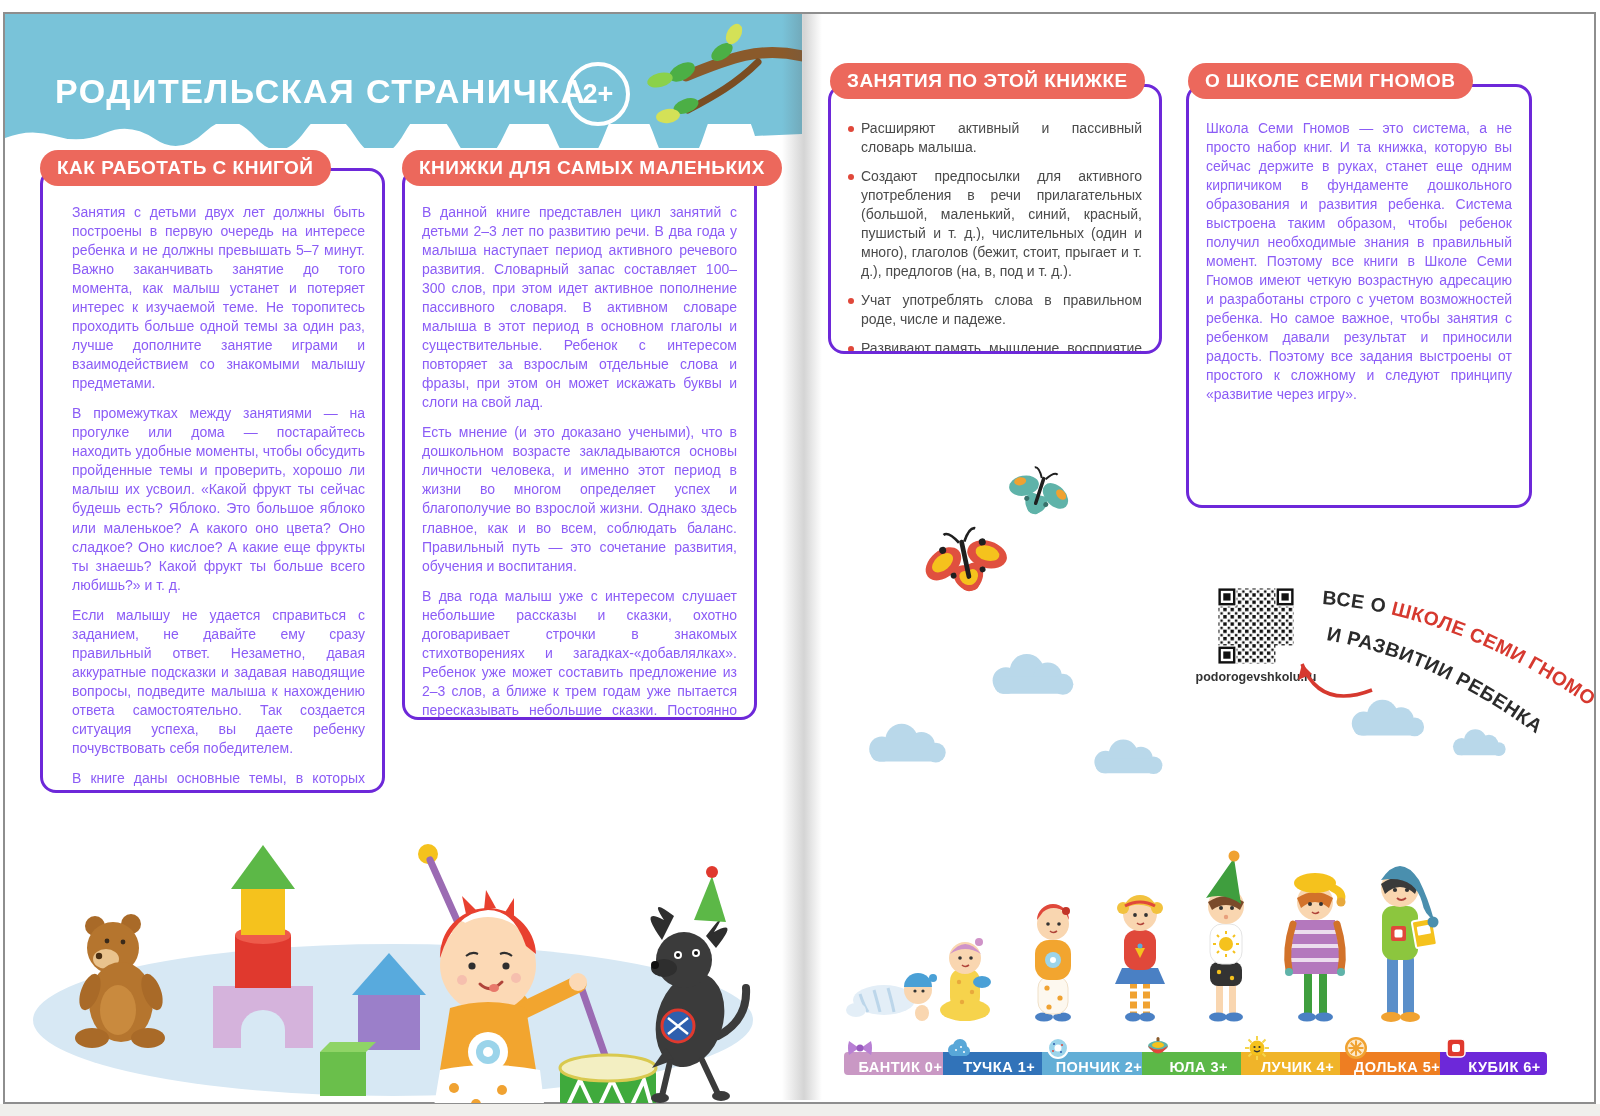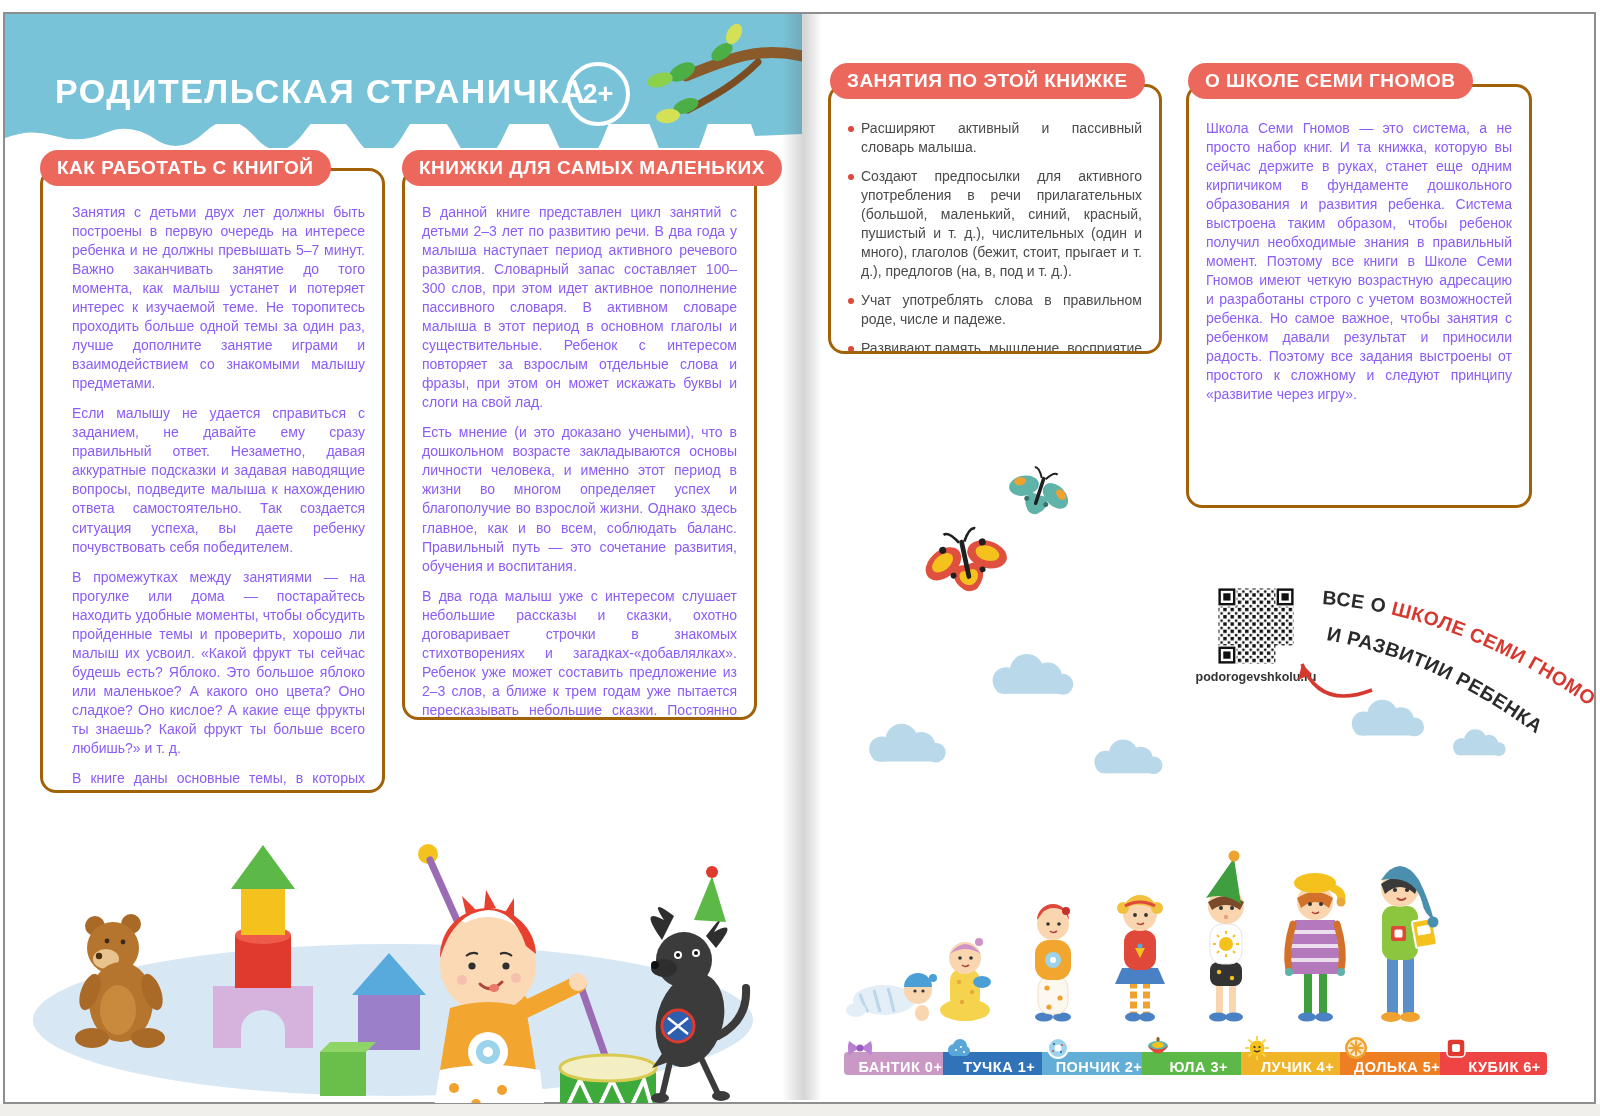--- a/index.html
+++ b/index.html
@@ -13,21 +13,21 @@
   .band{position:absolute;left:5px;top:14px;width:797px;height:134px;background:#79c3d9;z-index:1;}
   .band .torn{position:absolute;left:0;bottom:-2px;width:100%;height:26px;}
   .page-title{position:absolute;left:55px;top:72px;z-index:2;color:#fff;font-weight:bold;
     font-size:34px;letter-spacing:1.5px;white-space:nowrap;}
   .age-badge{position:absolute;left:566px;top:62px;z-index:2;width:56px;height:56px;border:4px solid #fff;
     border-radius:50%;color:#fff;font-weight:bold;font-size:27px;line-height:56px;text-align:center;}
   .branch{position:absolute;left:630px;top:16px;z-index:2;}
   
   .pill{position:absolute;z-index:4;background:#ec685c;color:#fff;font-weight:bold;font-size:19px;
     letter-spacing:.5px;line-height:36px;height:36px;padding:0 17px;border-radius:18px;white-space:nowrap;}
-  .tbox{position:absolute;z-index:3;background:#fff;border:3px solid #a16207;border-radius:16px;
+  .tbox{position:absolute;z-index:3;background:#fff;border:3px solid #6d28d9;border-radius:16px;
     box-sizing:border-box;overflow:hidden;}
   .tbox .inner{padding:32px 17px 6px 17px;}
   .tbox p{margin:0 0 11px 0;font-size:14px;line-height:1.36;color:#8b5cf6;text-align:justify;}
   #box1{left:40px;top:168px;width:345px;height:625px;padding-left:12px;}
   #box2{left:402px;top:168px;width:355px;height:552px;}
   #boxA{left:828px;top:84px;width:334px;height:270px;}
   #boxB{left:1186px;top:84px;width:346px;height:424px;}
   #boxA ul{list-style:none;margin:0;padding:0;}
   #boxA li{position:relative;padding-left:13px;margin:0 0 10px 0;font-size:14px;line-height:1.36;
     color:#4a4a4a;text-align:justify;}
@@ -71,22 +71,22 @@
     <ellipse cx="92" cy="36" rx="12" ry="7" fill="#4caf45" transform="rotate(-35 92 36)"></ellipse>
     <ellipse cx="104" cy="18" rx="11" ry="7" fill="#d4e157" transform="rotate(-60 104 18)"></ellipse>
     <ellipse cx="56" cy="90" rx="13" ry="7" fill="#4caf45" transform="rotate(-20 56 90)"></ellipse>
     <ellipse cx="38" cy="100" rx="12" ry="7" fill="#d4e157" transform="rotate(-8 38 100)"></ellipse>
   </svg>
 
   <div class="pill" style="left:40px;top:150px;">КАК РАБОТАТЬ С КНИГОЙ</div>
   <section class="tbox" id="box1">
     <div class="inner">
       <p>Занятия с детьми двух лет должны быть построены в первую очередь на интересе ребенка и не должны превышать 5–7 минут. Важно заканчивать занятие до того момента, как малыш устанет и потеряет интерес к изучаемой теме. Не торопитесь проходить больше одной темы за один раз, лучше дополните занятие играми и взаимодействием со знакомыми малышу предметами.</p>
+      <p>В промежутках между занятиями — на прогулке или дома — постарайтесь находить удобные моменты, чтобы обсудить пройденные темы и проверить, хорошо ли малыш их усвоил. «Какой фрукт ты сейчас будешь есть? Яблоко. Это большое яблоко или маленькое? А какого оно цвета? Оно сладкое? Оно кислое? А какие еще фрукты ты знаешь? Какой фрукт ты больше всего любишь?» и т. д.</p>
       <p>Если малышу не удается справиться с заданием, не давайте ему сразу правильный ответ. Незаметно, давая аккуратные подсказки и задавая наводящие вопросы, подведите малыша к нахождению ответа самостоятельно. Так создается ситуация успеха, вы даете ребенку почувствовать себя победителем.</p>
-      <p>В промежутках между занятиями — на прогулке или дома — постарайтесь находить удобные моменты, чтобы обсудить пройденные темы и проверить, хорошо ли малыш их усвоил. «Какой фрукт ты сейчас будешь есть? Яблоко. Это большое яблоко или маленькое? А какого оно цвета? Оно сладкое? Оно кислое? А какие еще фрукты ты знаешь? Какой фрукт ты больше всего любишь?» и т. д.</p>
       <p>В книге даны основные темы, в которых малыш может ориентироваться в этом возрасте. Одна тема — это одно занятие. В каждом занятии даны опорные вопросы для работы над данной темой, опираясь на них, смело придумывайте свои вопросы, используйте окружающие предметы и игрушки для более наглядной проработки нового материала.</p>
     </div>
   </section>
 
   <div class="pill" style="left:402px;top:150px;">КНИЖКИ ДЛЯ САМЫХ МАЛЕНЬКИХ</div>
   <section class="tbox" id="box2">
     <div class="inner">
       <p>В данной книге представлен цикл занятий с детьми 2–3 лет по развитию речи. В два года у малыша наступает период активного речевого развития. Словарный запас составляет 100–300 слов, при этом идет активное пополнение пассивного словаря. В активном словаре малыша в этот период в основном глаголы и существительные. Ребенок с интересом повторяет за взрослым отдельные слова и фразы, при этом он может искажать буквы и слоги на свой лад.</p>
       <p>Есть мнение (и это доказано учеными), что в дошкольном возрасте закладываются основы личности человека, и именно этот период в жизни во многом определяет успех и благополучие во взрослой жизни. Однако здесь главное, как и во всем, соблюдать баланс. Правильный путь — это сочетание развития, обучения и воспитания.</p>
       <p>В два года малыш уже с интересом слушает небольшие рассказы и сказки, охотно договаривает строчки в знакомых стихотворениях и загадках-«добавлялках». Ребенок уже может составить предложение из 2–3 слов, а ближе к трем годам уже пытается пересказывать небольшие сказки. Постоянно разговаривайте с малышом — чем больше вы будете ему читать и рассказывать, тем быстрее будет идти речевой прогресс.</p>
@@ -503,21 +503,21 @@
     <div class="age-seg" style="background-color: rgb(238, 126, 34);">
       <svg class="seg-icon" viewBox="0 0 26 26">
         <circle cx="13" cy="13" r="11" fill="#f0a231"></circle>
           <circle cx="13" cy="13" r="8.5" fill="#fde8c8"></circle>
         <g stroke="#f0a231" stroke-width="2">
             <path d="M13,5.5 V20.5 M5.5,13 H20.5 M7.8,7.8 L18.2,18.2 M18.2,7.8 L7.8,18.2"></path>
           </g>
       </svg>
       <span class="age-label">ДОЛЬКА 5+</span>
     </div>
-    <div class="age-seg" style="background-color: #ef4444; padding-left: 8px;">
+    <div class="age-seg" style="background-color: #6d28d9; padding-left: 8px;">
       <svg class="seg-icon" viewBox="0 0 26 26">
         <rect x="4" y="4" width="18" height="18" rx="4" fill="#e0392e" stroke="#ffffff" stroke-width="1.5"></rect>
         <rect x="9" y="9" width="8" height="8" rx="2" fill="#ffffff"></rect>
       </svg>
       <span class="age-label">КУБИК 6+</span>
     </div>
   </div>
 
   <div class="gutter"></div>
 </div>

